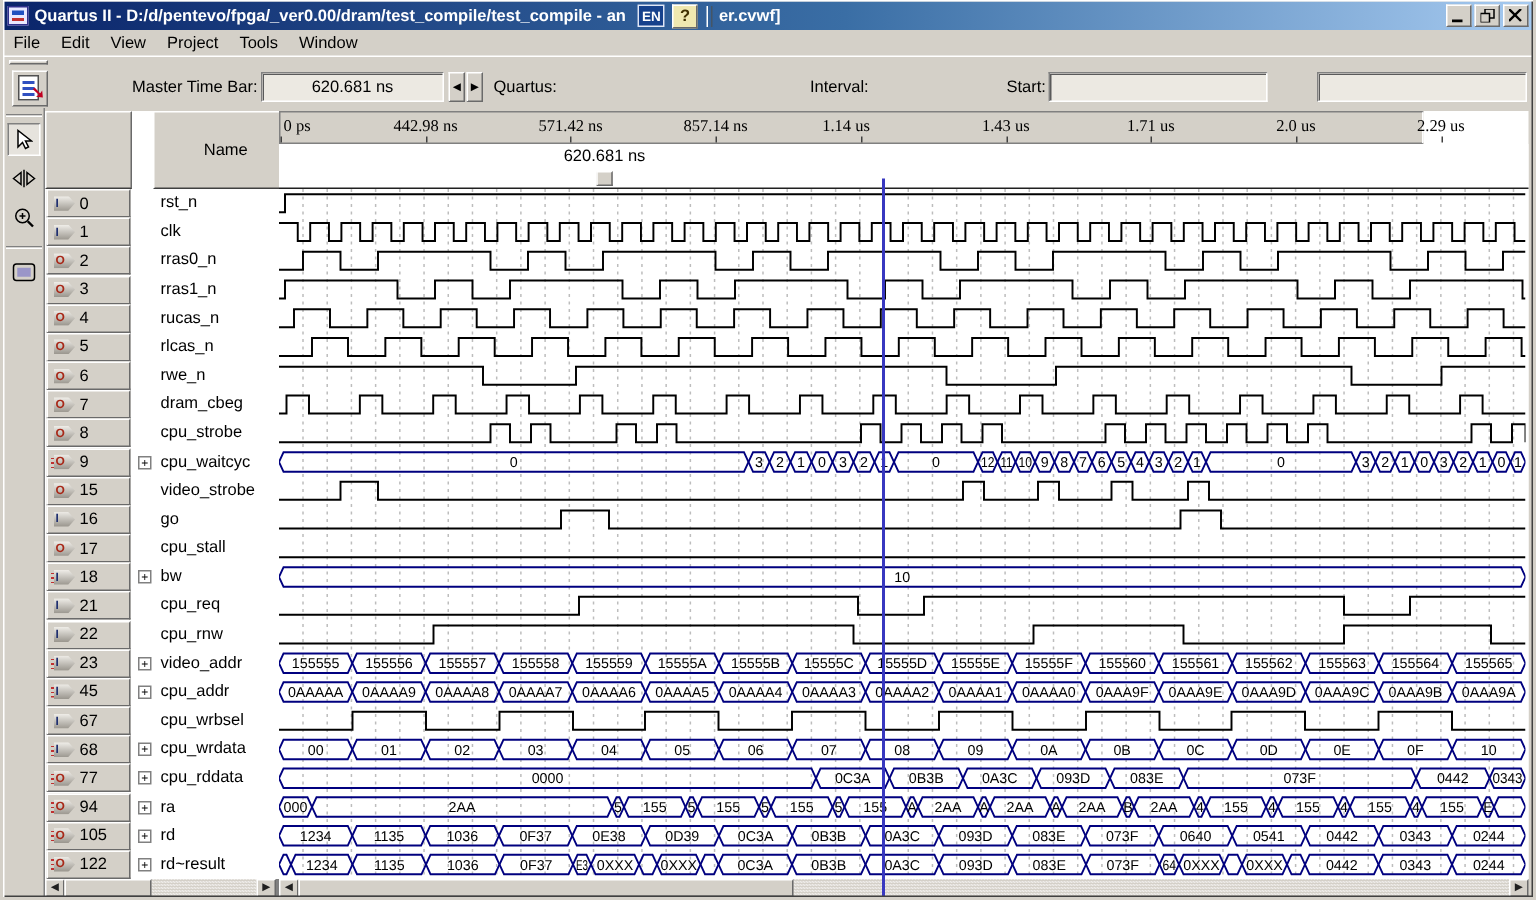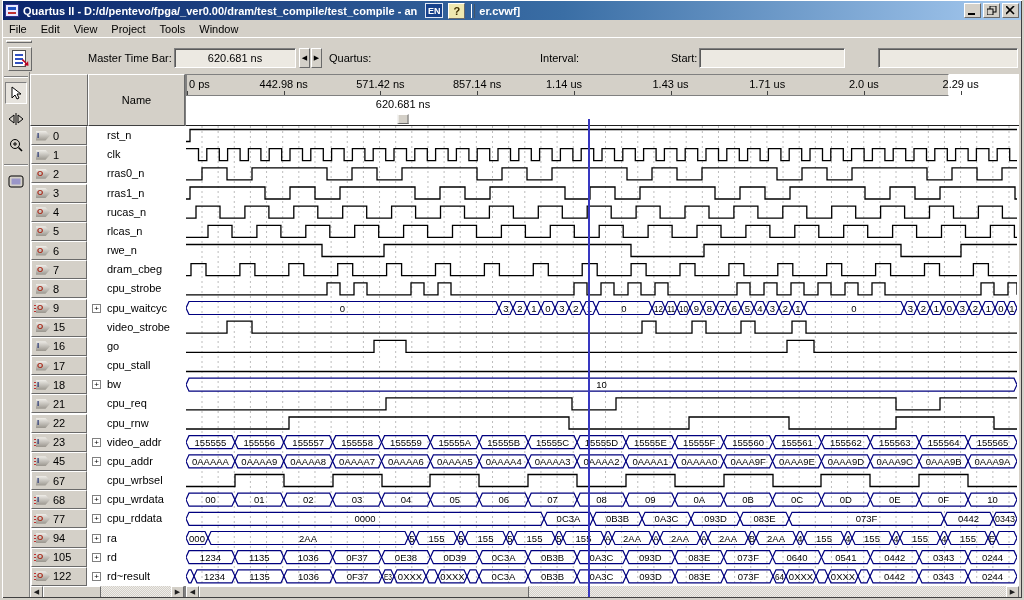--- a/index.html
+++ b/index.html
@@ -48,21 +48,21 @@
   .sigicon { width:16px; height:10px; position:relative; margin-right:3px; flex:0 0 auto;}
   .sigicon .tag { position:absolute; left:2px; top:0; width:14px; height:10px; background:linear-gradient(#efede8,#9a968e); clip-path:polygon(0 0,68% 0,100% 50%,68% 100%,0 100%); border:0; }
   .sigicon .glyph { position:absolute; left:3px; top:0px; font-size:8px; font-weight:bold; line-height:10px; }
   .sigicon.in .glyph { color:#203070; }
   .sigicon.out .glyph { color:#a82818; }
   .sigicon.bus:before { content:""; position:absolute; left:0; top:1px; width:2px; height:8px; background:repeating-linear-gradient(0deg,#c03030 0 1px,transparent 1px 3px); }
   .plusbox { position:absolute; left:62px; top:5px; width:9px; height:9px; background:#fff; border:1px solid #808080; font-size:8px; line-height:7px; text-align:center; }
   .sig-name { position:absolute; left:77px; top:3px; white-space:nowrap; }
   
   #wavepanel { left:186px; top:74px; width:833px; height:524px; background:#fff; }
-  #ruler { position:absolute; left:0; top:0; width:763px; height:22px; background:#d4d0c8; border:1px solid #808080; border-right-color:#fff; }
+  #ruler { position:absolute; left:0; top:0; width:763px; height:22px; background:#d4d0c8; border:1px solid #808080; border-right-color:#fff;font-family:Liberation Serif, serif; }
   .tick-label { position:absolute; top:3px; white-space:nowrap; }
   .tick-mark { position:absolute; bottom:0; width:1px; height:4px; background:#404040; }
   #markerband { position:absolute; left:0; top:22px; width:833px; height:30px; background:#fff; border-bottom:1px solid #202020; }
   #marker-label { position:absolute; top:2px; transform:translateX(-50%); white-space:nowrap; }
   #marker-handle { position:absolute; width:11px; height:10px; bottom:1px; transform:translateX(-50%); }
   #wavearea { position:absolute; left:0; top:52px; width:833px; height:460px; background:#fff; overflow:hidden; }
   #marker-line { position:absolute; top:45px; width:2px; height:553px; background:#3838c0; z-index:5; }
   
   .hscroll { position:absolute; height:12px; background:#d4d0c8; }
   .sb-btn { position:absolute; top:0; width:13px; height:12px; font-size:7px; line-height:10px; text-align:center; color:#202020; }
@@ -153,21 +153,21 @@
     <svg width="16" height="13">
         <rect x="1" y="1" width="14" height="11" rx="2" fill="none" stroke="#000"></rect>
         <rect x="3.5" y="3.5" width="9" height="6" fill="#9a96c8"></rect>
       </svg>
   </div>
 </div>
 
 <div id="namepanel" class="abs">
   <div id="name-hdr">
     <div class="hdr-cell" style="left:0; width:58px;"></div>
-    <div class="hdr-cell" style="left:58px; width:97px;">Name</div>
+    <div class="hdr-cell" style="left:72px; width:97px;">Name</div>
   </div>
   <div id="sig-rows">
       <div class="sig-row" style="top: 0px; height: 19.1667px;">
         <div class="sig-btn raised">
           <span class="sigicon in">
             <span class="tag"></span>
             <span class="glyph">I</span>
           </span>
           <span>0</span>
         </div>

